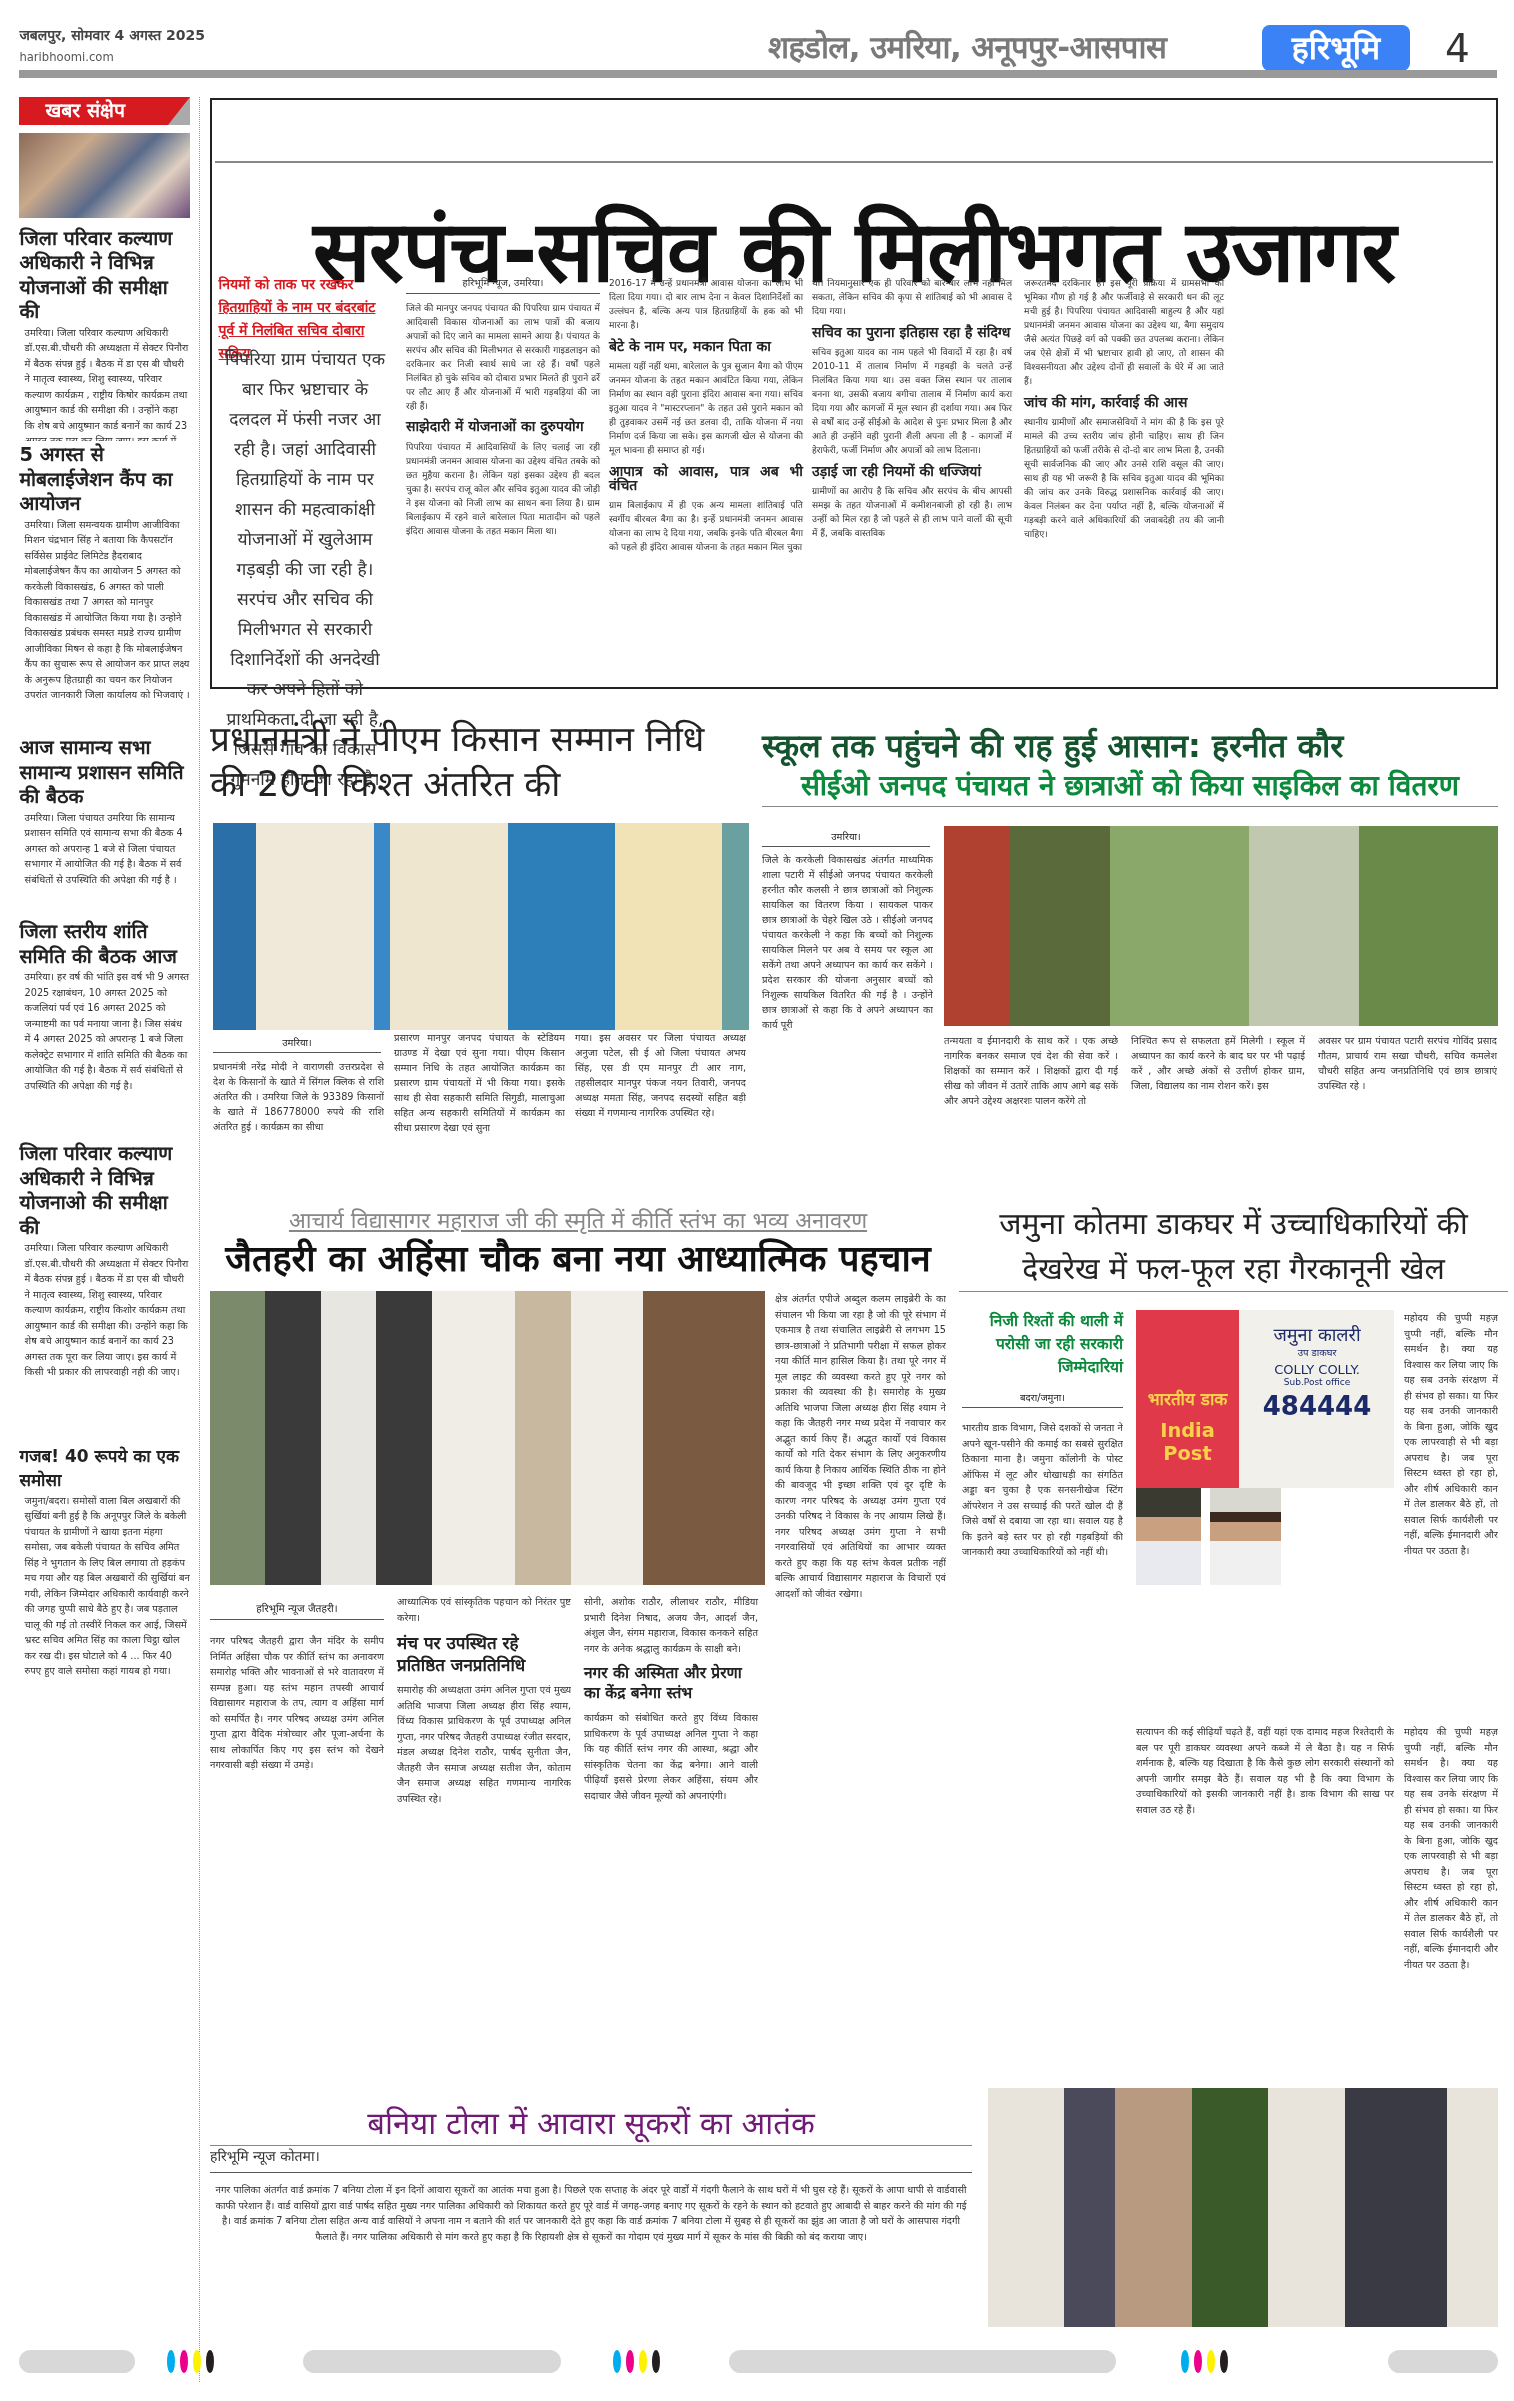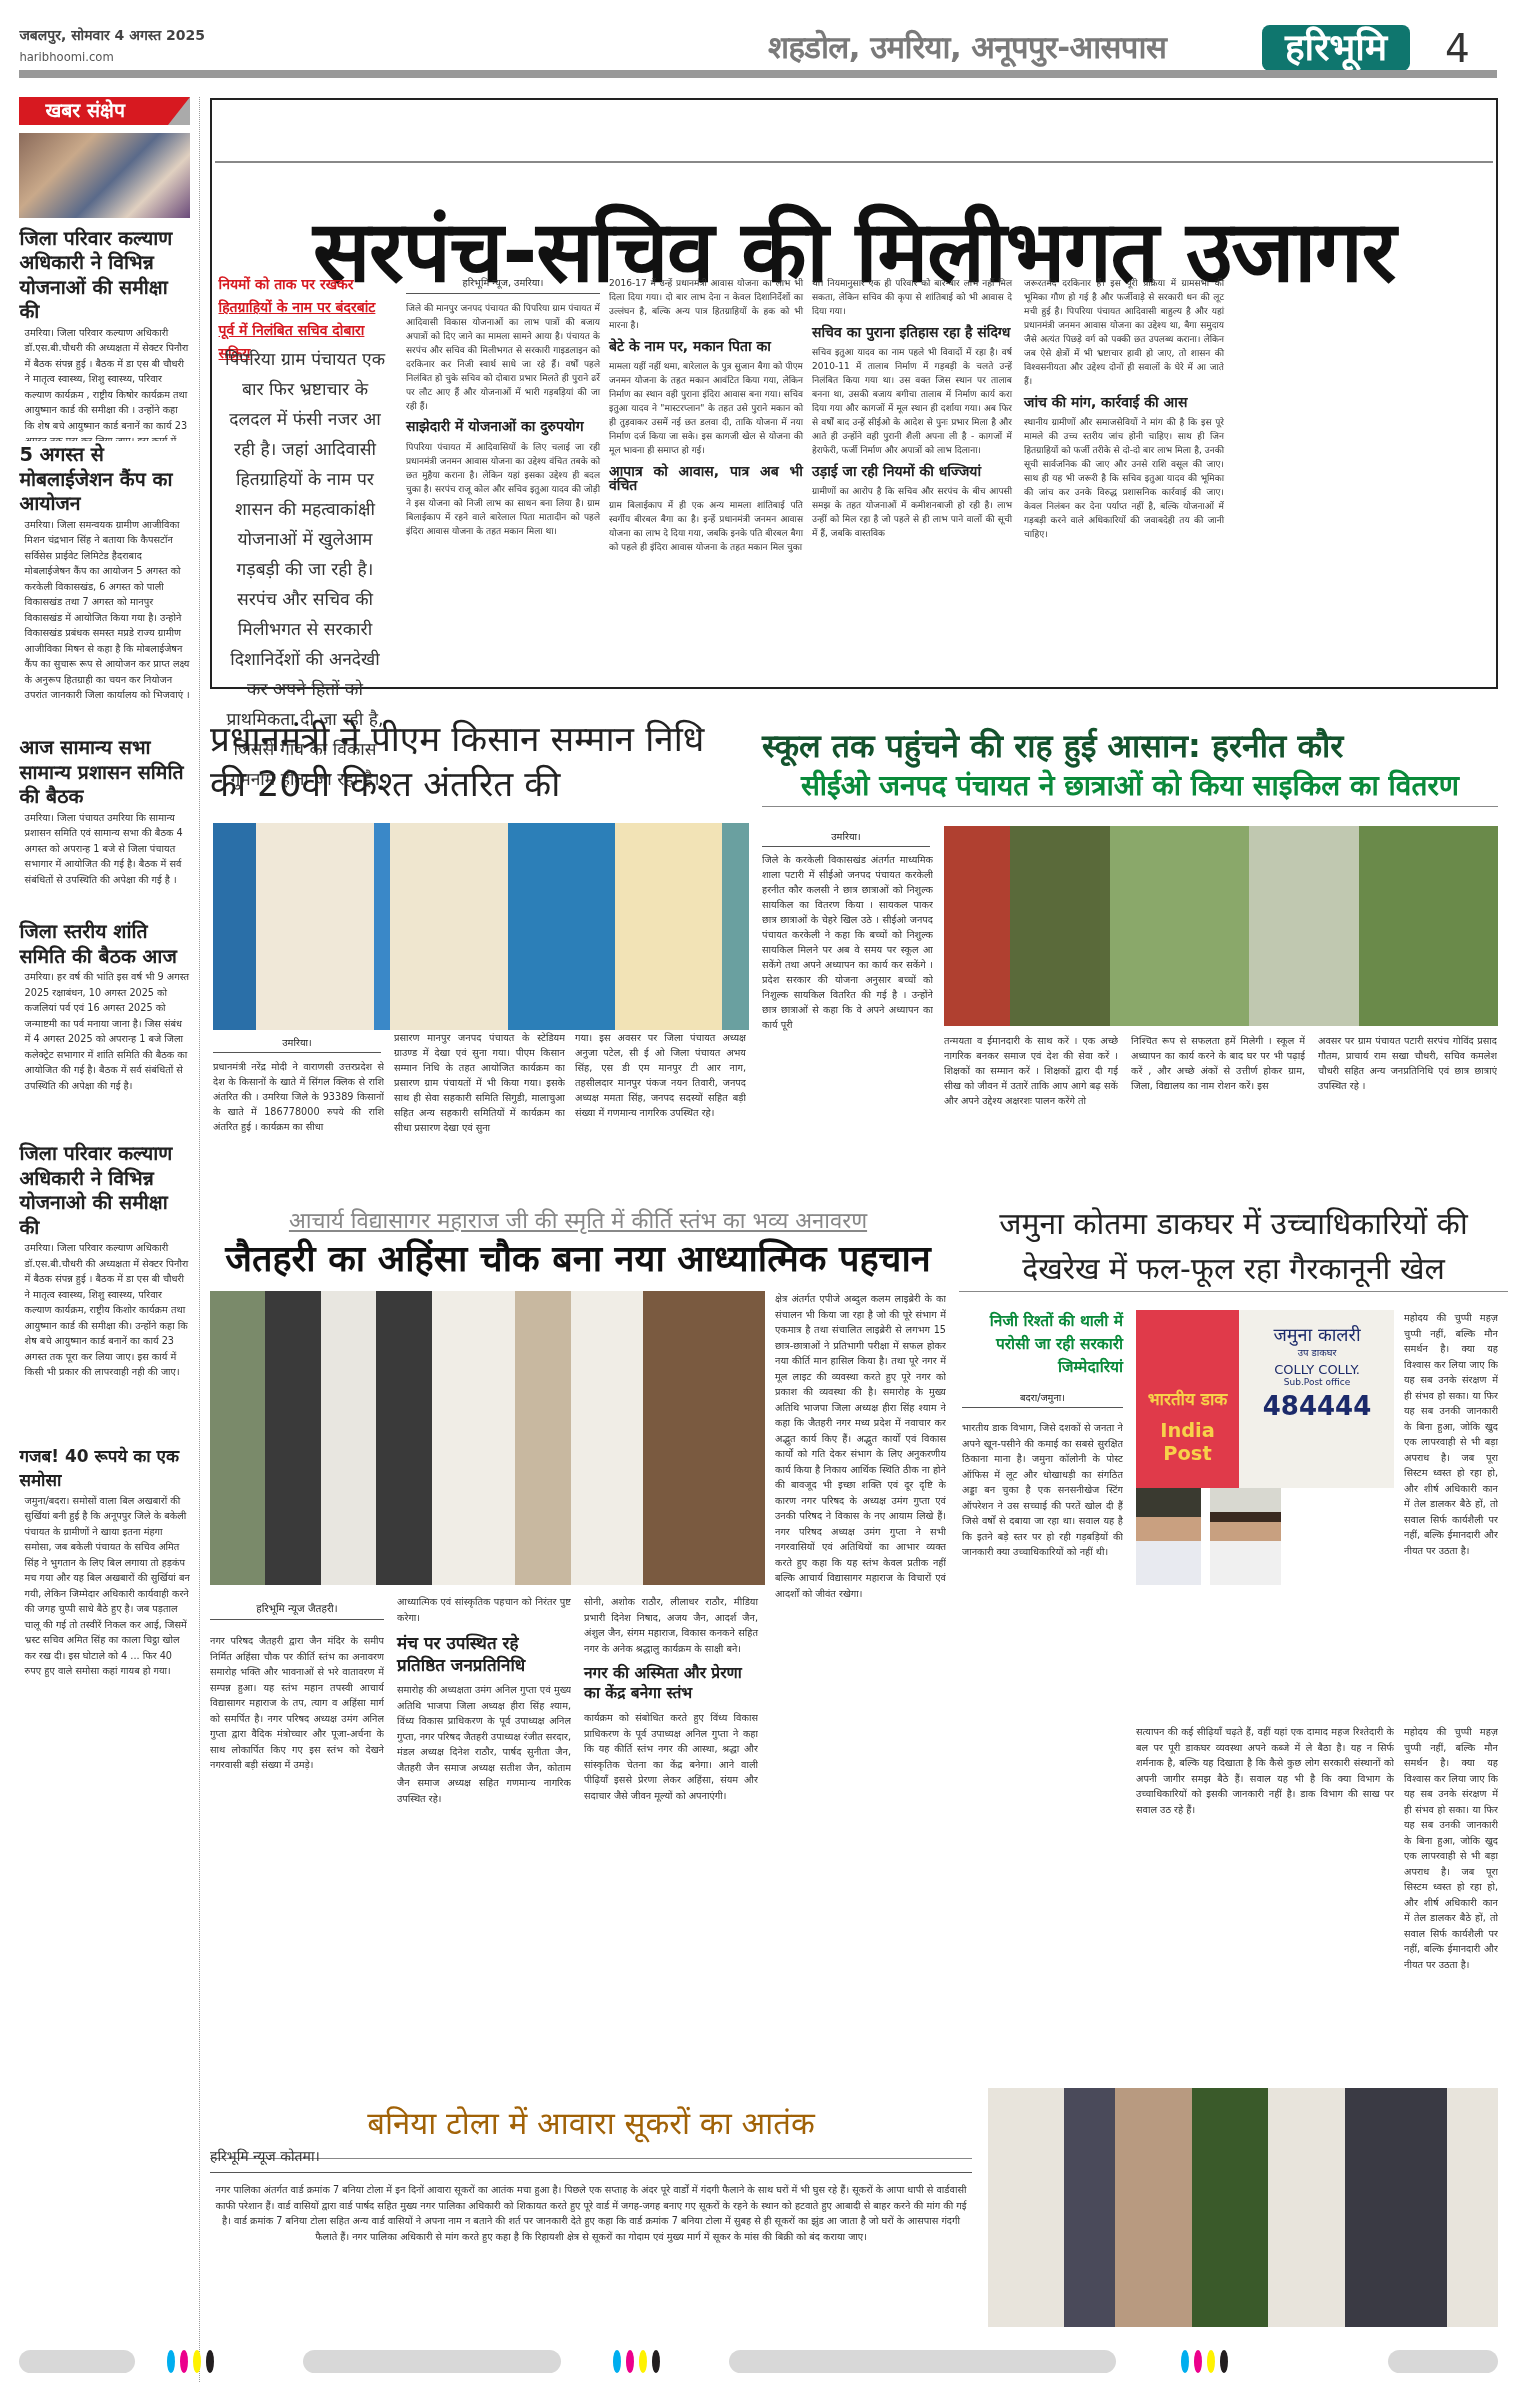--- a/index.html
+++ b/index.html
@@ -4,21 +4,21 @@
 <style>
 *{box-sizing:border-box;margin:0;padding:0}
 html,body{width:1514px;height:2401px;background:#fff;overflow:hidden}
 body{position:relative;font-family:"DejaVu Sans",sans-serif;color:#222}
 .abs{position:absolute}
 .photo{position:absolute;overflow:hidden}
 
 #masthead-date{left:19.4px;top:24.5px;font-size:14px;font-weight:bold;color:#444}
 #masthead-site{left:19.4px;top:50px;font-size:11.6px;color:#555}
 #masthead-section{left:768px;top:24.5px;font-size:31px;font-weight:bold;color:#7a7a7a;letter-spacing:-0.6px}
-#logo{left:1262px;top:24.5px;width:148px;height:46px;background:#0f766e;border-radius:7.7px;color:#fff;font-size:37px;font-weight:bold;text-align:center;line-height:46px}
+#logo{left:1262px;top:24.5px;width:148px;height:46px;background:#3b82f6;border-radius:7.7px;color:#fff;font-size:32px;font-weight:bold;text-align:center;line-height:46px}
 #page-num{left:1445px;top:26px;font-size:39px;color:#333}
 #top-bar{left:19.4px;top:70px;width:1478px;height:7.7px;background:#999}
 
 #left-col{left:19.4px;top:97px;width:171px}
 .khabar{background:#d71920;color:#fff;font-weight:bold;font-size:19.4px;height:28px;line-height:28px;padding-left:26px;position:relative;margin-bottom:7.7px}
 .khabar:after{content:"";position:absolute;right:0;top:0;border-left:22px solid transparent;border-bottom:28px solid #aaa}
 .lhead{font-weight:bold;font-size:19.4px;line-height:24.5px;color:#222;margin-top:2.6px}
 .ltext{font-size:9.7px;line-height:15.5px;color:#333;padding-left:5.2px}
 #col-sep{left:199px;top:97px;width:0;height:2285px;border-left:1.3px dotted #999}
 
@@ -34,21 +34,21 @@
 
 #pm-hl{left:210px;top:717px;width:536px;font-size:35px;line-height:45px;color:#222}
 #school-hl{left:762px;top:723px;width:736px;font-size:32px;font-weight:bold;color:#14532d;text-align:left}
 #school-sub{left:762px;top:765px;width:736px;font-size:28px;font-weight:bold;color:#0a8a3a;text-align:center;border-bottom:1.9px solid #888;padding-bottom:2.6px}
 
 #acharya-kicker{left:210px;top:1204px;width:736px;text-align:center;font-size:22px;color:#888;text-decoration:underline}
 #jaithari-hl{left:210px;top:1233px;width:736px;text-align:center;font-size:36px;font-weight:bold;color:#111}
 #jamuna-hl{left:959px;top:1201px;width:549px;font-size:30px;line-height:45px;text-align:center;color:#222;border-bottom:1.9px solid #888}
 #niji-sub{left:962px;top:1310px;width:161px;font-size:15.5px;line-height:23px;font-weight:bold;color:#0a8a3a;text-align:right}
 
-#pig-hl{left:210px;top:2101px;width:762px;text-align:center;font-size:31px;color:#a16207;border-bottom:1.9px solid #888;padding-bottom:15px}
+#pig-hl{left:210px;top:2101px;width:762px;text-align:center;font-size:31px;color:#701a75;border-bottom:1.9px solid #888;padding-bottom:2px}
 #pig-byline{left:210px;top:2146px;width:762px;text-align:left;font-size:14px;color:#333;border-bottom:1.9px solid #555;padding-bottom:6.5px}
 #reg{left:19.4px;top:2350px;width:1478px;height:23px}
 .reg-cyl{position:absolute;top:0;height:23px;background:#d8d8d8;border-radius:11.6px}
 .reg-dot{position:absolute;top:0;width:7.7px;height:23px;border-radius:50%}
 </style>
 </head>
 <body>
 
 <div class="abs" id="masthead-date">जबलपुर, सोमवार 4 अगस्त 2025</div>
 <div class="abs" id="masthead-site">haribhoomi.com</div>

